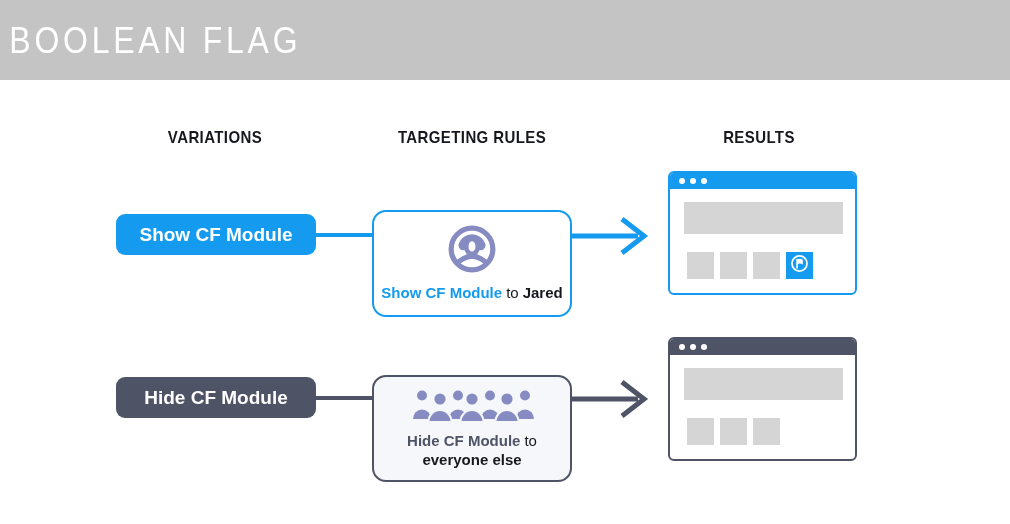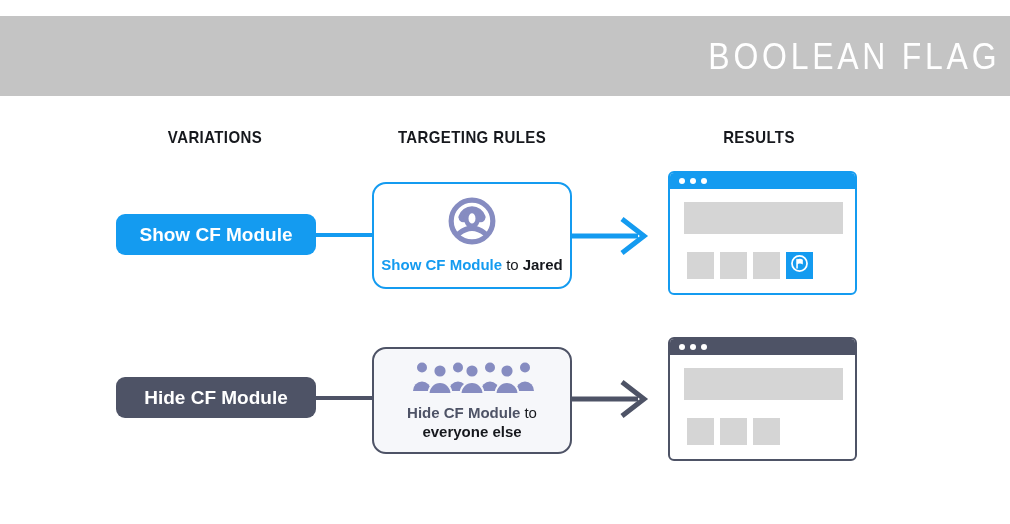--- a/index.html
+++ b/index.html
@@ -1,42 +1,42 @@
 <!DOCTYPE html>
 <html><head>
 <meta charset="utf-8">
 <style>
   html,body{margin:0;padding:0;background:#fff;}
   .canvas{
     position:relative;width:1010px;height:524px;background:#ffffff;
     font-family:"Liberation Sans",sans-serif;overflow:hidden;
   }
   
-  .header{position:absolute;left:0;top:16px;width:1010px;height:80px;background:#c4c4c4;
-    display:flex;align-items:center;justify-content:flex-end;}
+  .header{position:absolute;left:0;top:0;width:1010px;height:80px;background:#c4c4c4;
+    display:flex;align-items:center;justify-content:flex-start;}
   .header h1{margin:0;color:#ffffff;font-size:34px;font-weight:400;letter-spacing:4px;
     transform:scale(.94,1.08);}
   
   .col-label{position:absolute;top:129px;width:200px;text-align:center;
     font-size:15px;font-weight:700;color:#16181d;letter-spacing:.4px;transform:scaleY(1.07);}
   .col-variations{left:115px;}
   .col-targeting{left:372px;}
   .col-results{left:659px;}
   
   .pill{position:absolute;left:116px;width:200px;height:41px;border-radius:9px;
     display:flex;align-items:center;justify-content:center;color:#fff;font-weight:700;font-size:19px;}
   .pill-show{top:214px;background:#149bf0;}
   .pill-hide{top:377px;background:#4e5366;}
   
   .stub{position:absolute;left:314px;width:60px;height:4px;}
   .stub-show{top:233px;background:#149bf0;}
   .stub-hide{top:396px;background:#4e5366;}
   
   .rulebox{position:absolute;left:372px;width:200px;border-radius:14px;border:2px solid;
-    box-sizing:border-box;display:flex;flex-direction:column;align-items:center;justify-content:center;gap:5px;}
+    box-sizing:border-box;display:flex;flex-direction:column;align-items:center;justify-content:center;gap:5px;margin-top:28px;}
   .rulebox-show{top:182px;height:107px;border-color:#149bf0;background:#ffffff;}
   .rulebox-hide{top:347px;height:107px;border-color:#4e5366;background:#f6f7fa;}
   .rule-text{font-size:15px;color:#16181d;text-align:center;line-height:1.3;}
   .rule-text .sp{margin-right:4px;}
   .flag-blue{color:#149bf0;font-weight:700;}
   .flag-dark{color:#4e5366;font-weight:700;}
   .bold-dark{font-weight:700;color:#16181d;}
   
   .arrow{position:absolute;left:572px;width:78px;height:40px;}
   .arrow-show{top:216px;}

